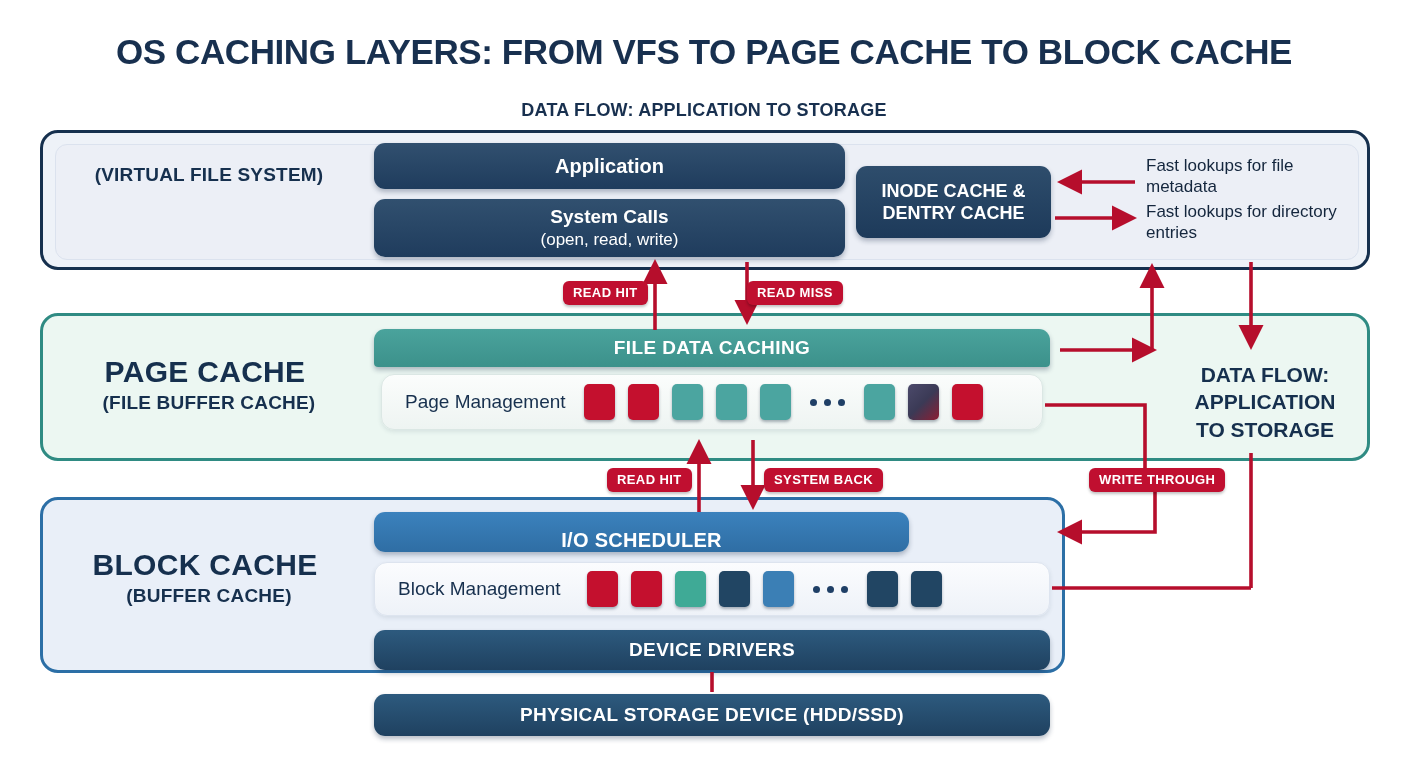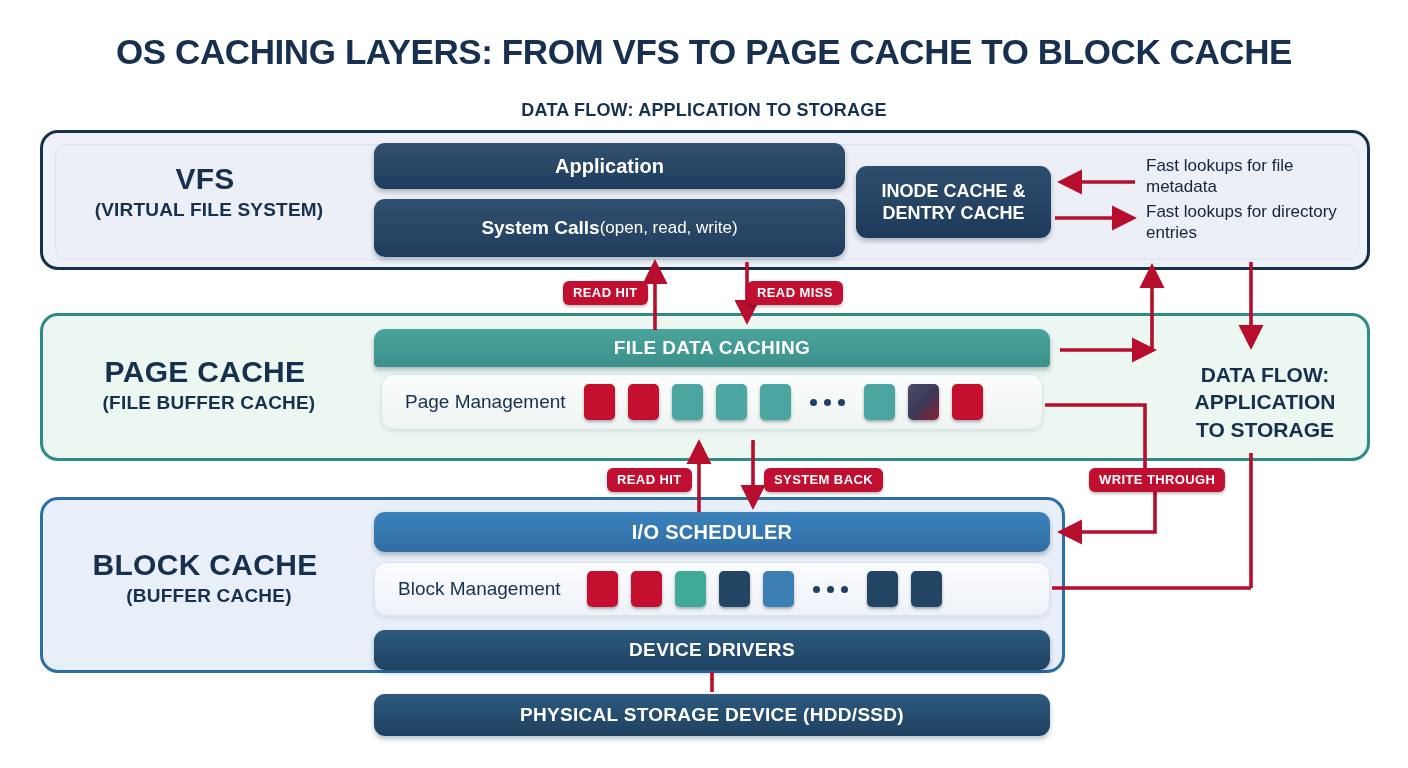--- a/index.html
+++ b/index.html
@@ -62,39 +62,41 @@
     box-shadow:0 3px 5px rgba(20,40,70,.30);
   }
 
   .b-application{
     left:374px;top:143px;width:471px;height:46px;font-size:20px;
     background:linear-gradient(180deg,#31506f 0%,#1f3c5d 100%);
   }
   .b-syscalls{
     left:374px;top:199px;width:471px;height:58px;font-size:19px;
     background:linear-gradient(180deg,#31506f 0%,#1f3c5d 100%);
+    flex-direction:column;
     text-align:center;
   }
   .b-syscalls .sub{font-size:17px;font-weight:normal;margin-top:1px;}
   .b-inode{
     left:856px;top:166px;width:195px;height:72px;font-size:18px;
     background:linear-gradient(180deg,#2e4d6c 0%,#1d3a5a 100%);
     flex-direction:column;line-height:1.25;
   }
 
   .b-filedata{
     left:374px;top:329px;width:676px;height:38px;font-size:19px;
     letter-spacing:.4px;
     background:linear-gradient(180deg,#4aa39c 0%,#3c918b 100%);
     border-radius:11px 11px 4px 4px;
   }
   .b-ioscheduler{
-    left:374px;top:512px;width:676px;height:40px;font-size:20px;
+    left:374px;top:512px;width:535px;height:40px;font-size:20px;
     letter-spacing:.3px;
     background:linear-gradient(180deg,#3b82bd 0%,#2f6ea4 100%);
+    align-items:flex-end;
   }
   .b-devicedrivers{
     left:374px;top:630px;width:676px;height:40px;font-size:19px;
     letter-spacing:.4px;
     background:linear-gradient(180deg,#2d5a7e 0%,#1f4160 100%);
   }
   .b-physical{
     left:374px;top:694px;width:676px;height:42px;font-size:19px;
     letter-spacing:.3px;
     background:linear-gradient(180deg,#2d5a7e 0%,#1f4160 100%);
@@ -158,21 +160,20 @@
 
 <div id="stage">
 
   <div class="main-title">OS CACHING LAYERS: FROM VFS TO PAGE CACHE TO BLOCK CACHE</div>
   <div class="sub-title">DATA FLOW: APPLICATION TO STORAGE</div>
 
   <div class="layer layer-vfs">
     <div class="inner-panel"></div>
   </div>
   <div class="layer-label lbl-vfs">
-    <span class="l1">VFS</span>
     <span class="l2">(VIRTUAL FILE SYSTEM)</span>
   </div>
 
   <div class="bar b-application">
     <span>Application</span>
   </div>
 
   <div class="bar b-syscalls">
     <span>System Calls</span>
     <span class="sub">(open, read, write)</span>

